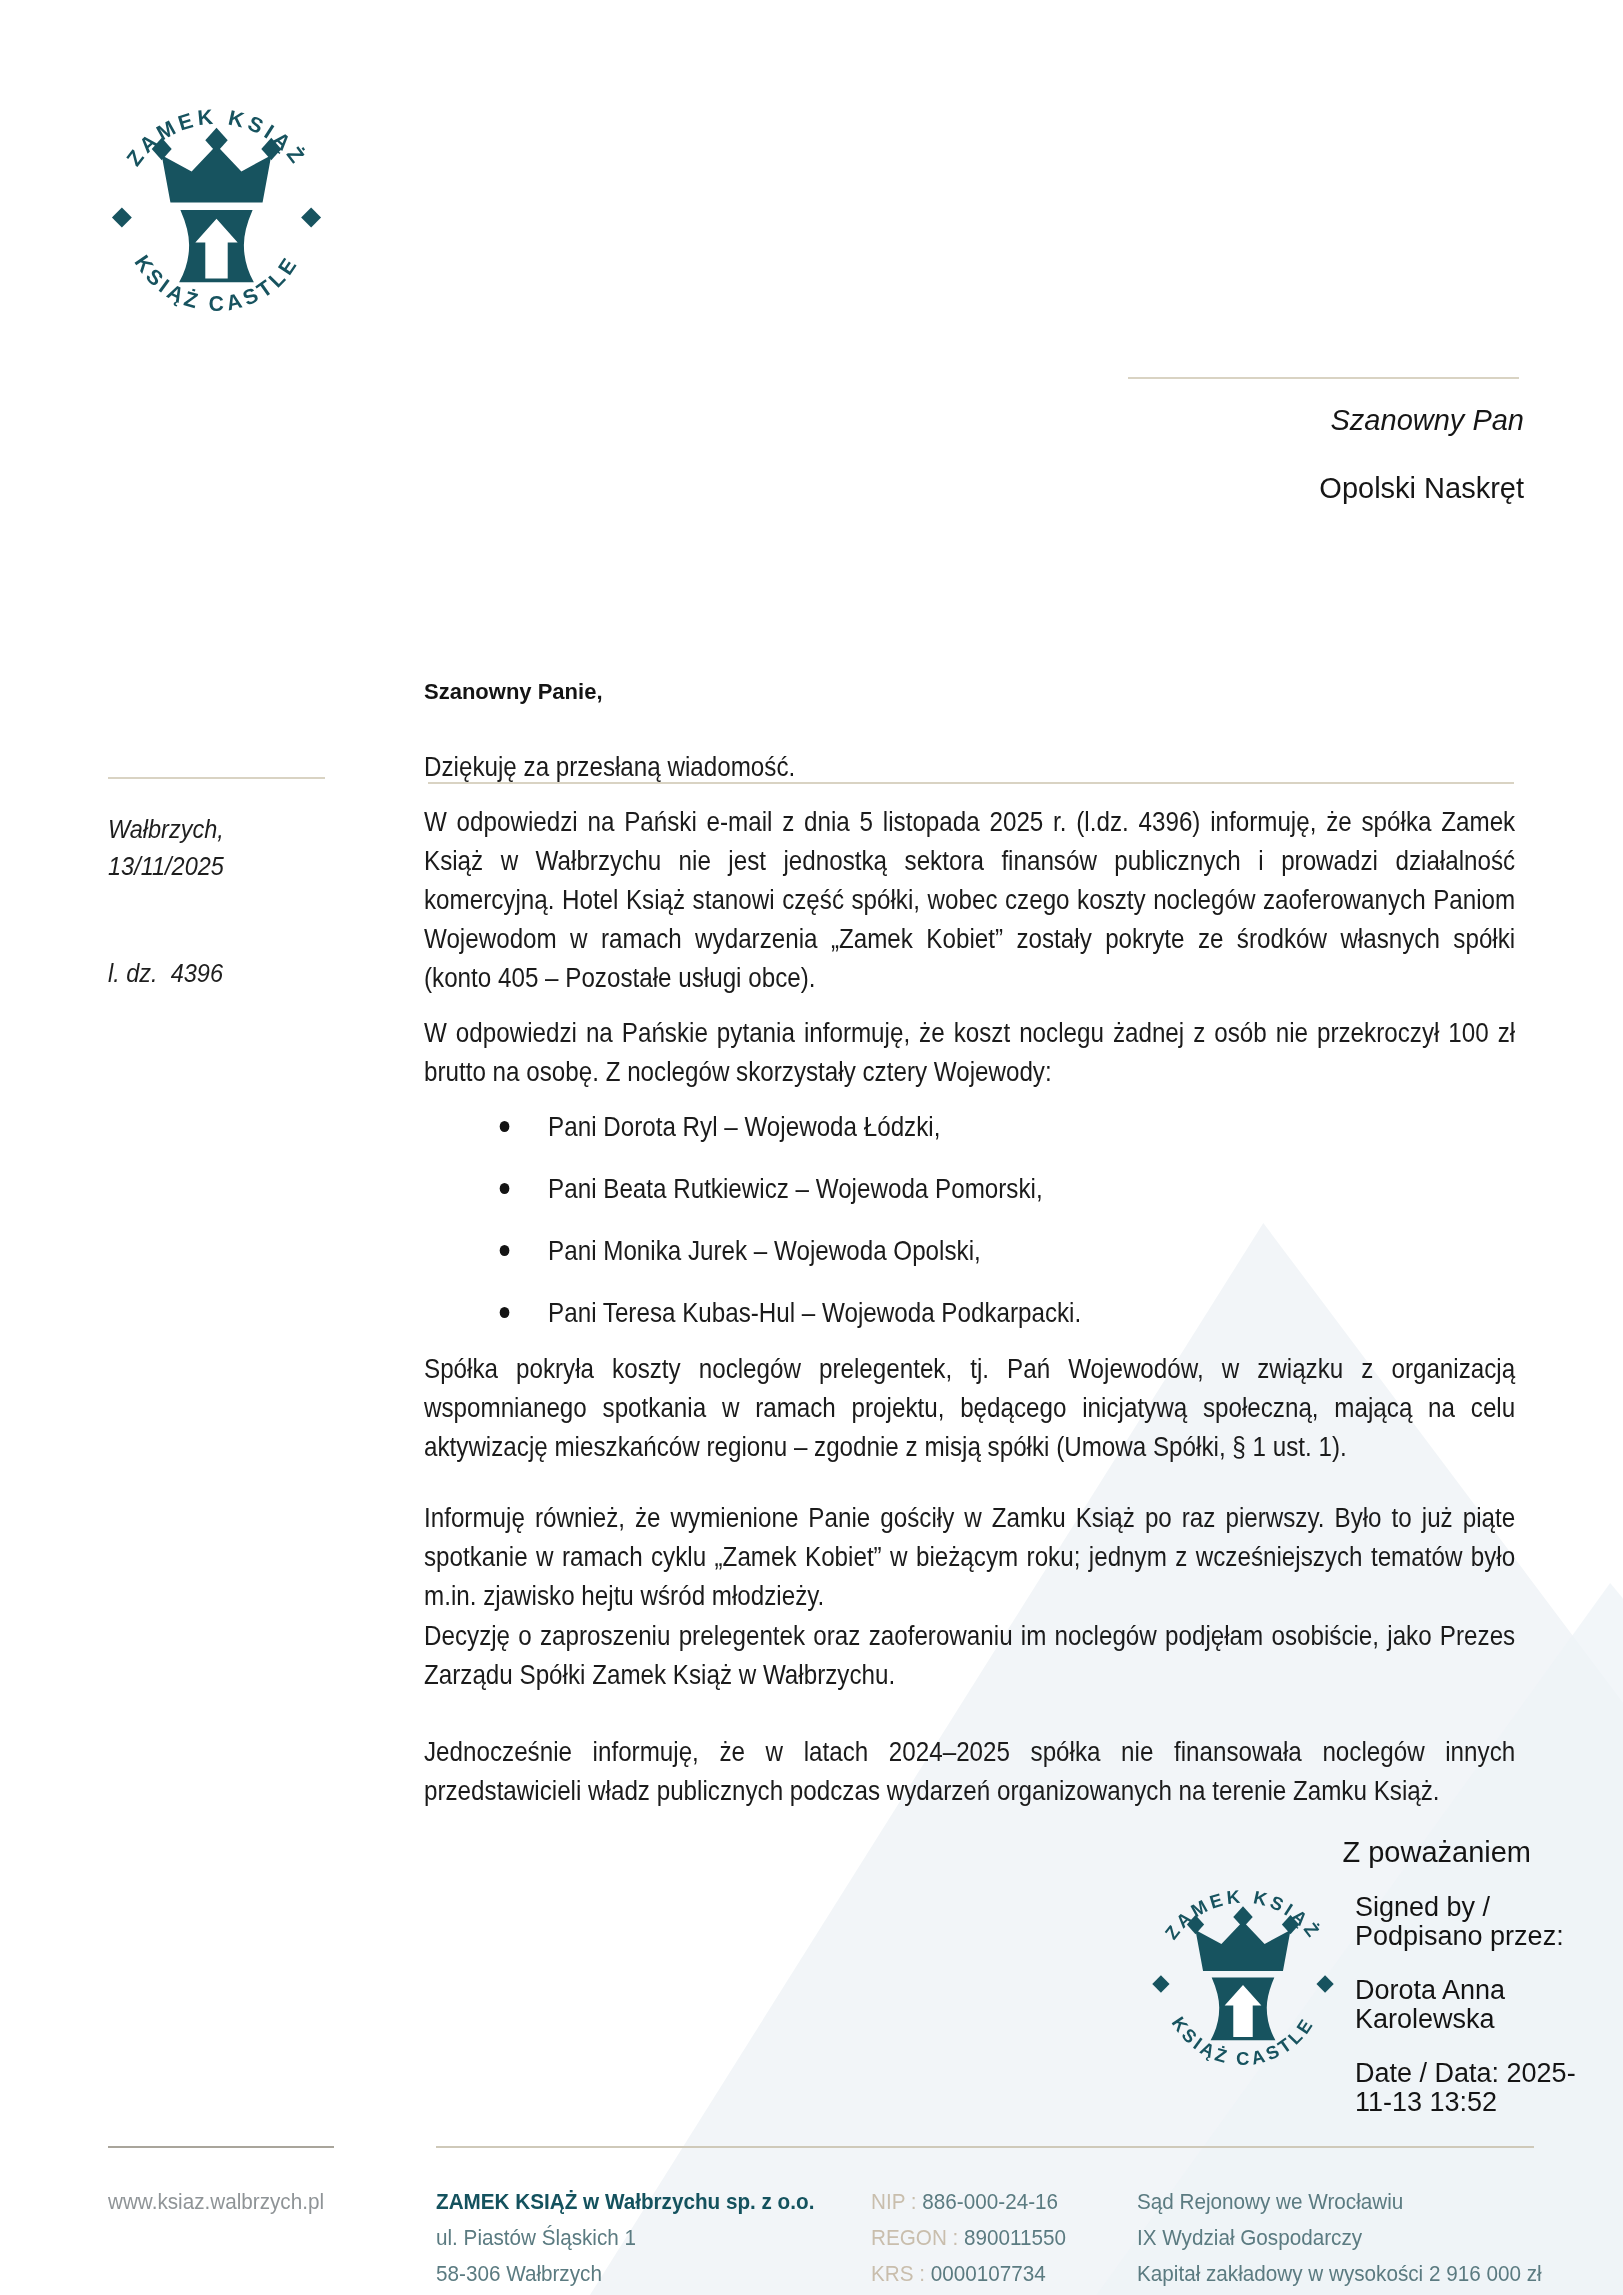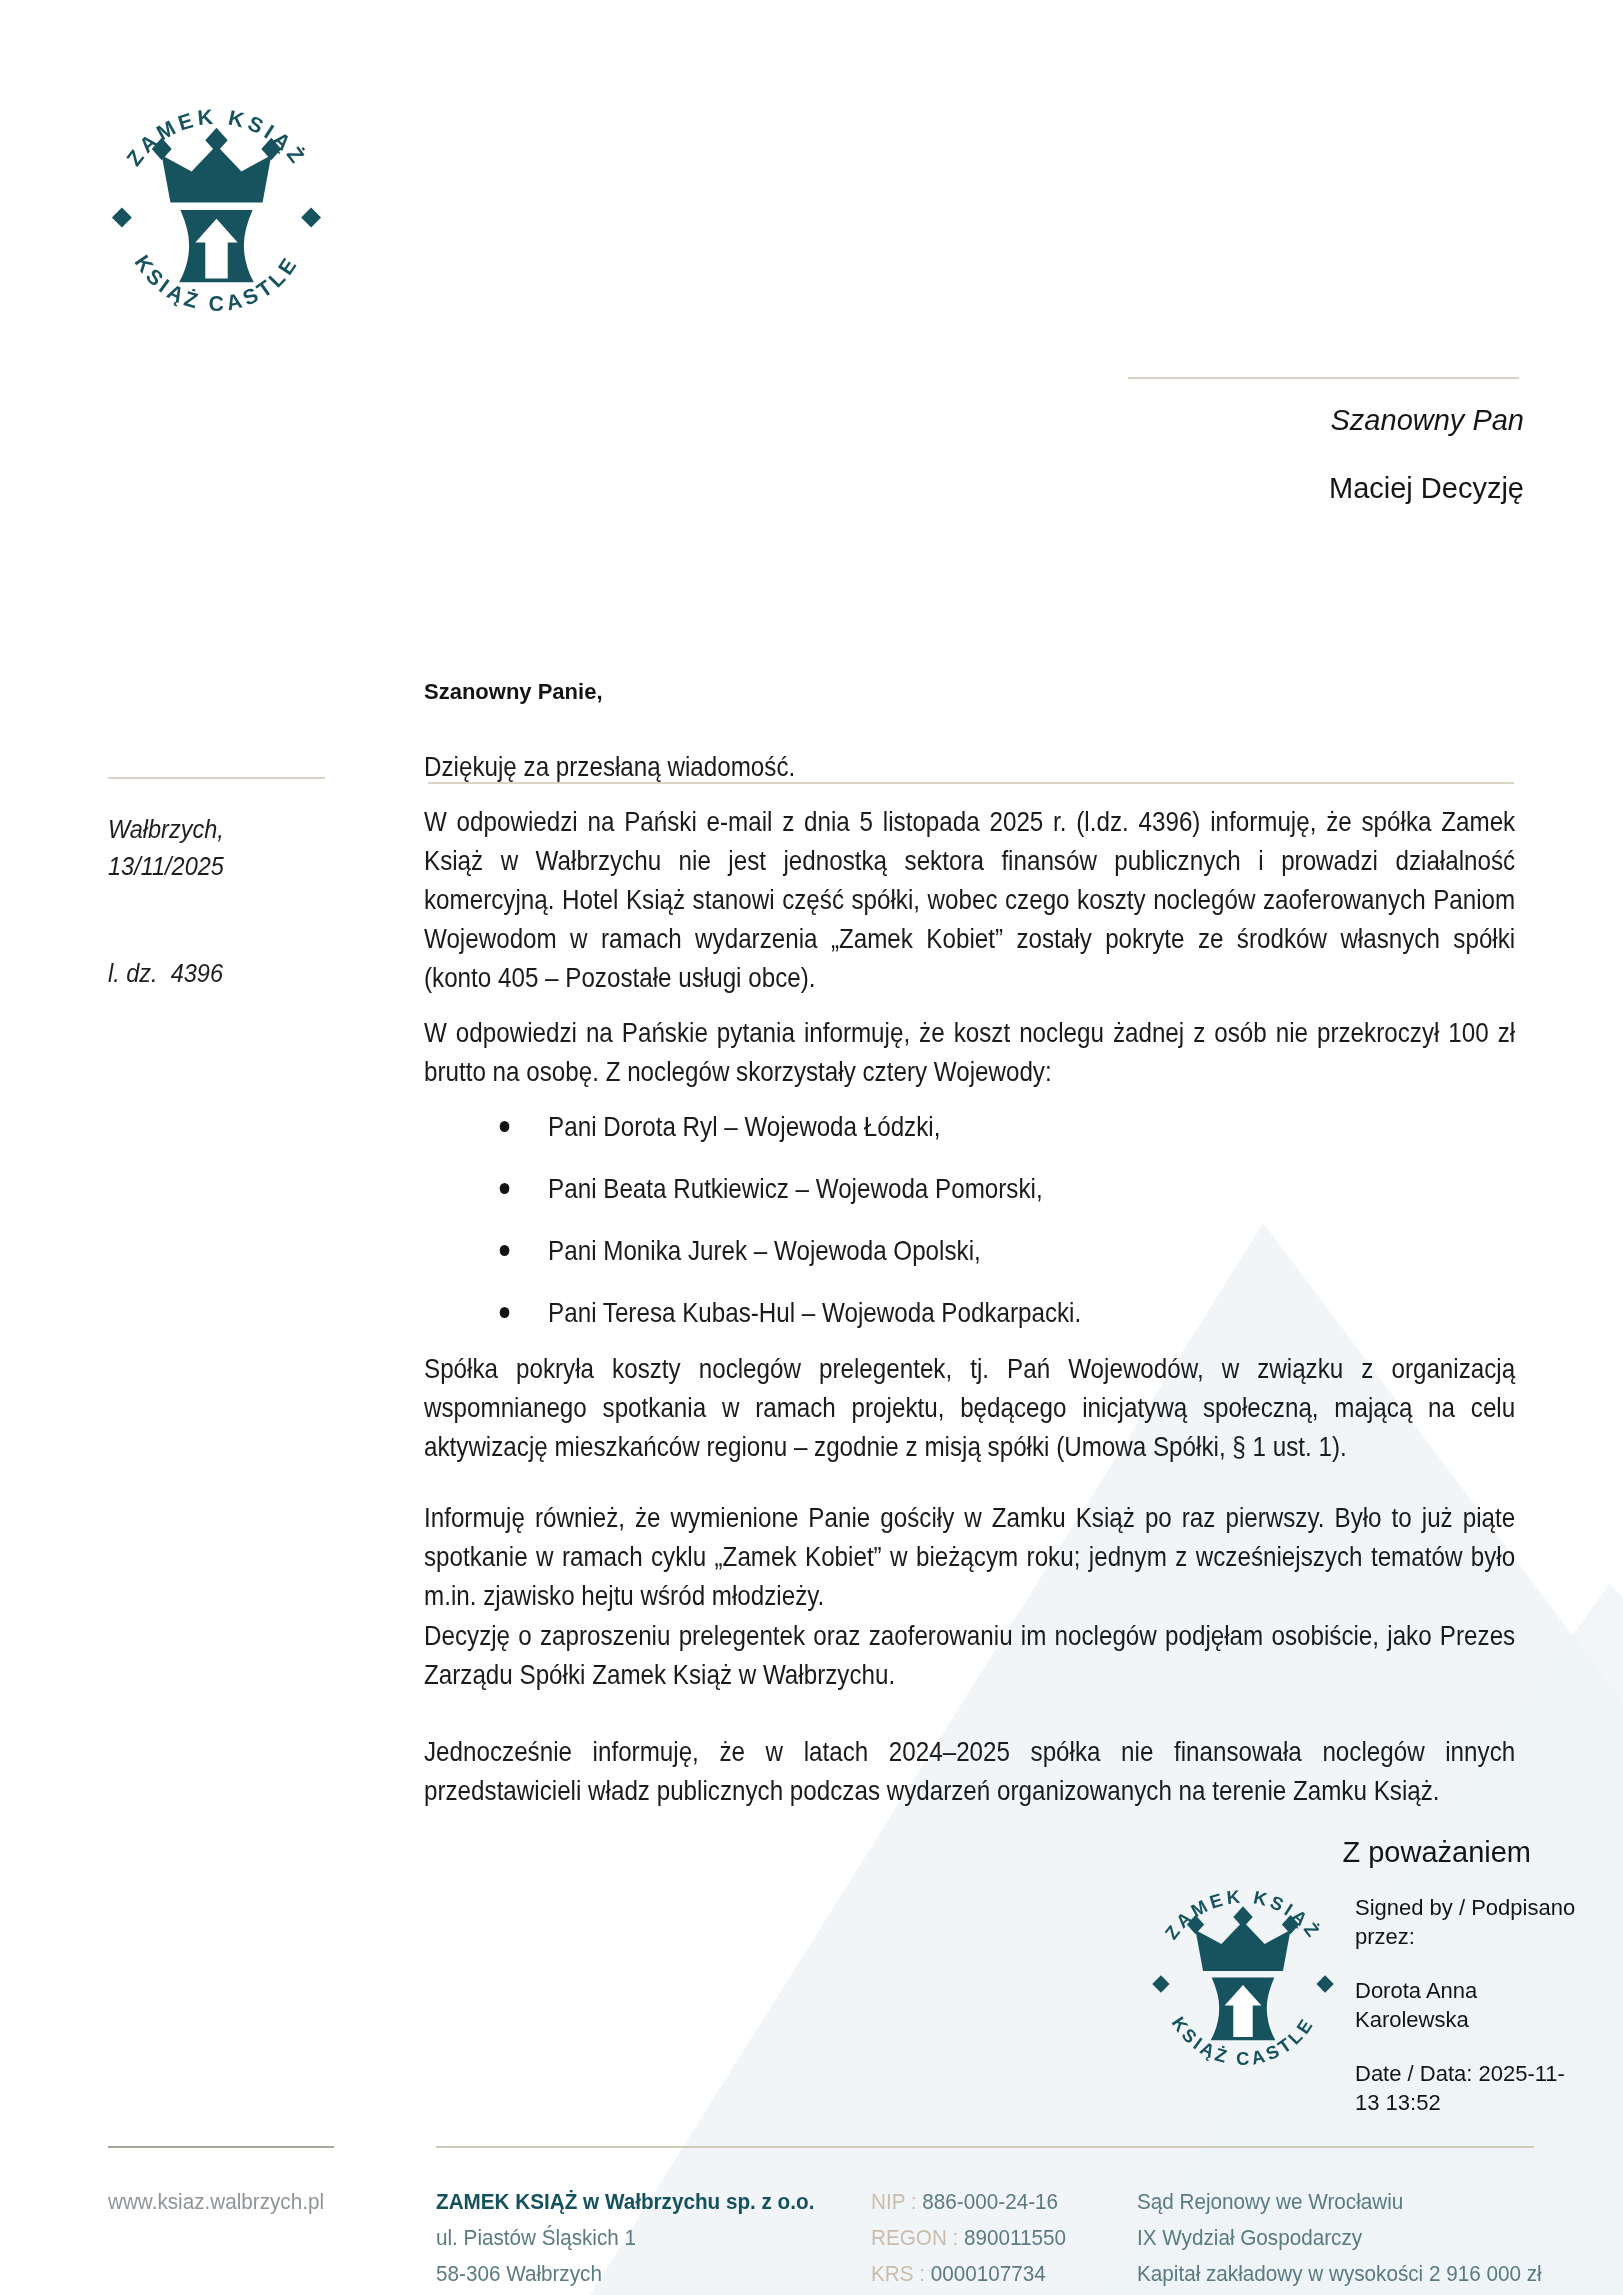--- a/index.html
+++ b/index.html
@@ -30,21 +30,21 @@
   .salutation { font-size:22px; font-weight:600; color:#141414; }
   .body-text { font-size:27.5px; line-height:39px; letter-spacing:0; color:#1b1b1b; }
   .para { left:424px; width:1240px; text-align:justify; }
   .intro { left:424px; width:1240px; }
   ul.wlist { list-style:none; }
   ul.wlist li { position:relative; padding-left:141px; margin-bottom:23px; }
   ul.wlist li::before { content:""; position:absolute; left:86px; top:13.7px;
     width:11px; height:11px; border-radius:50%; background:#141414; }
   .closing { right:92px; text-align:right; font-size:29px; color:#141414; }
   
-  .sig-text { font-size:22px; line-height:29px; color:#141414; }
+  .sig-text { font-size:27px; line-height:29px; color:#141414; }
   .sig-text .grp { margin-bottom:25px; }
   
   .foot { font-size:22px; line-height:36px; }
   .foot-link { color:#8f9497; }
   .foot-company { color:#14525e; font-weight:bold; }
   .foot-muted { color:#5b7b81; }
   .foot-label { color:#c9bead; }
   
   .logo-svg text { font-family:"Liberation Sans","DejaVu Sans",sans-serif;
     font-weight:bold; font-size:17px; letter-spacing:3.2px; fill:#17535f; }
@@ -78,21 +78,21 @@
         <path class="shape" d="M100 28 L109 38 L100 48 L91 38 Z"></path>
         <path class="shape" d="M144 36 L152 45 L144 54 L136 45 Z"></path>
         <path class="shape" d="M71 94 L129 94 Q122 110 122 122 Q122 138 130 152 L70 152 Q78 138 78 122 Q78 110 71 94 Z"></path>
         <path fill="#ffffff" d="M100 101 L117 120 L109 120 L109 149 L91 149 L91 120 L83 120 Z"></path>
       </g>
     </svg>
   </div>
 
   <div class="el rule rule-tan" style="left:1128px; top:377px; width:391px;"></div>
   <div class="el recipient" style="top:404px;font-style:italic;">Szanowny Pan</div>
-  <div class="el recipient" style="top:472px;">Maciej Decyzję</div>
+  <div class="el recipient" style="top:472px;">Opolski Naskręt</div>
 
   <div class="el rule rule-tan" style="left:108px; top:777px; width:217px;"></div>
   <div class="el meta cond-mild" style="left:108px; top:811px; width:314px;">
     <div>Wałbrzych,</div>
     <div>13/11/2025</div>
   </div>
   <div class="el meta cond-mild pre" style="left:108px; top:955px;">l. dz.  4396</div>
 
   <div class="el salutation" style="left:424px; top:679px;">Szanowny Panie,</div>
   <div class="el body-text cond intro" style="top:747px;">Dziękuję za przesłaną wiadomość.</div>

